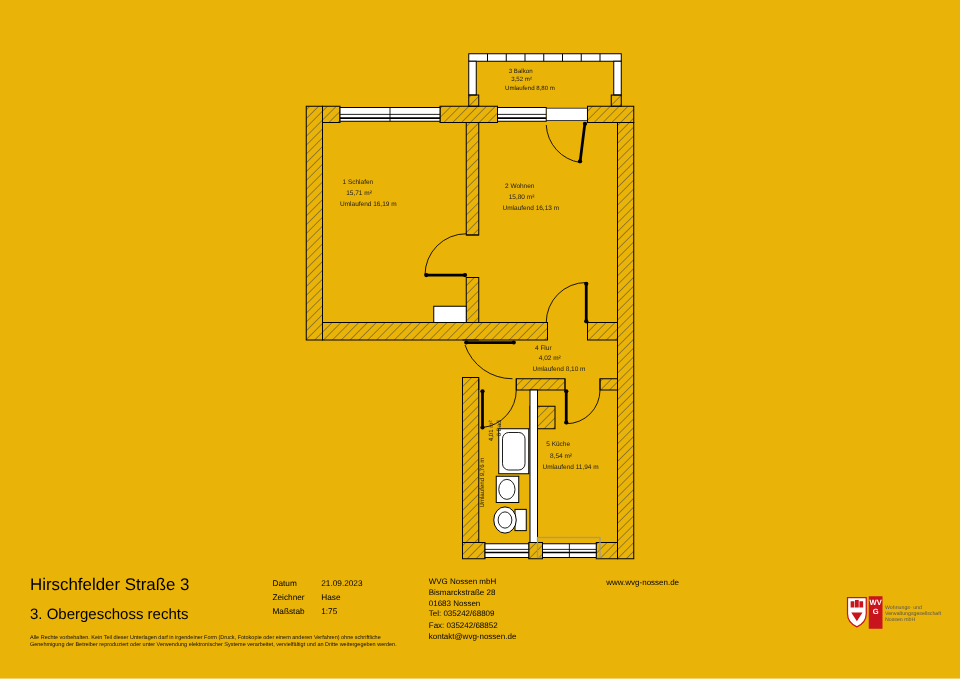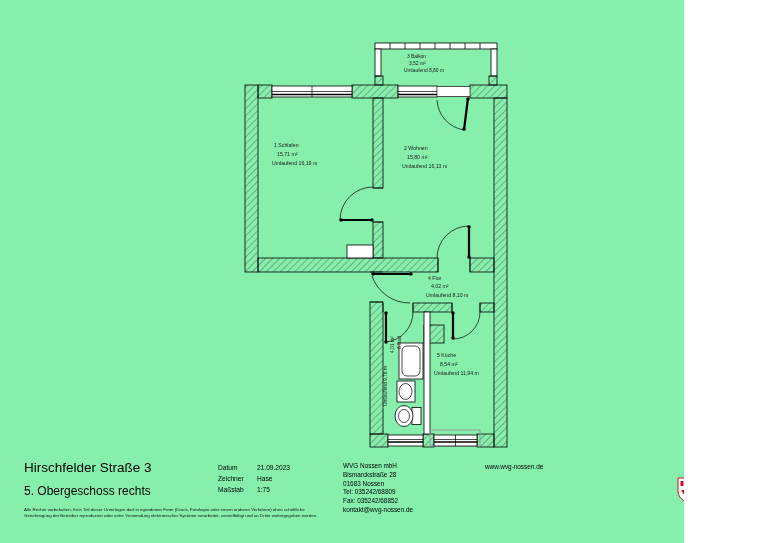--- a/index.html
+++ b/index.html
@@ -1,16 +1,16 @@
 <!DOCTYPE html>
 <html><head>
 <meta charset="utf-8">
 <style>
   html,body{margin:0;padding:0;background:#fff;}
-  #sheet{position:relative;width:684px;height:543px;background:#86efac;overflow:hidden;
+  #sheet{position:relative;width:768px;height:543px;background:#eab308;overflow:hidden;
          font-family:"Liberation Sans",sans-serif;color:#000;}
   #plan-svg{position:absolute;left:0;top:0;}
   svg text{font-family:"Liberation Sans",sans-serif;font-size:5.2px;fill:#1a1a1a;}
   svg text.bal{font-size:4.9px;}
   
   .tb{position:absolute;}
   #addr{left:24px;top:460px;font-size:13.5px;}
   #floor{left:24px;top:484px;font-size:12px;}
   #disclaimer{left:24px;top:507px;width:308px;font-size:4.4px;line-height:1.3;color:#111;}
   .meta{left:218px;top:462px;font-size:6.6px;line-height:11px;}
@@ -195,21 +195,21 @@
       <text x="434" y="375">Umlaufend 11,94 m</text>
     </g>
     <g>
       <text class="bal" transform="translate(401,349) rotate(-90)">6 Bad</text>
       <text class="bal" transform="translate(394,353) rotate(-90)">4,01 m²</text>
       <text class="bal" transform="translate(387,406) rotate(-90)">Umlaufend 9,76 m</text>
     </g>
   </svg>
 
   <div id="addr" class="tb">Hirschfelder Straße 3</div>
-  <div id="floor" class="tb">5. Obergeschoss rechts</div>
+  <div id="floor" class="tb">3. Obergeschoss rechts</div>
   <div id="disclaimer" class="tb">Alle Rechte vorbehalten. Kein Teil dieser Unterlagen darf in irgendeiner Form (Druck, Fotokopie oder einem anderen Verfahren) ohne schriftliche Genehmigung der Betreiber reproduziert oder unter Verwendung elektronischer Systeme verarbeitet, vervielfältigt und an Dritte weitergegeben werden.</div>
 
   <div class="tb meta">
     <div class="row">
       <span class="m-label">Datum</span>
       <span class="m-val">21.09.2023</span>
     </div>
     <div class="row">
       <span class="m-label">Zeichner</span>
       <span class="m-val">Hase</span>

